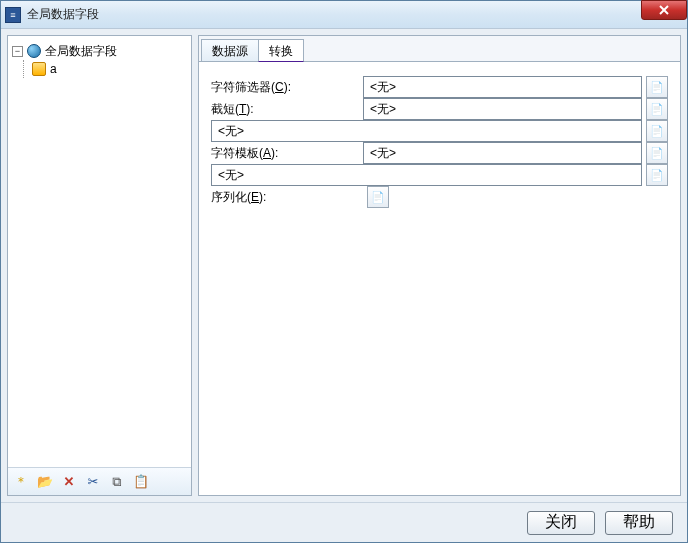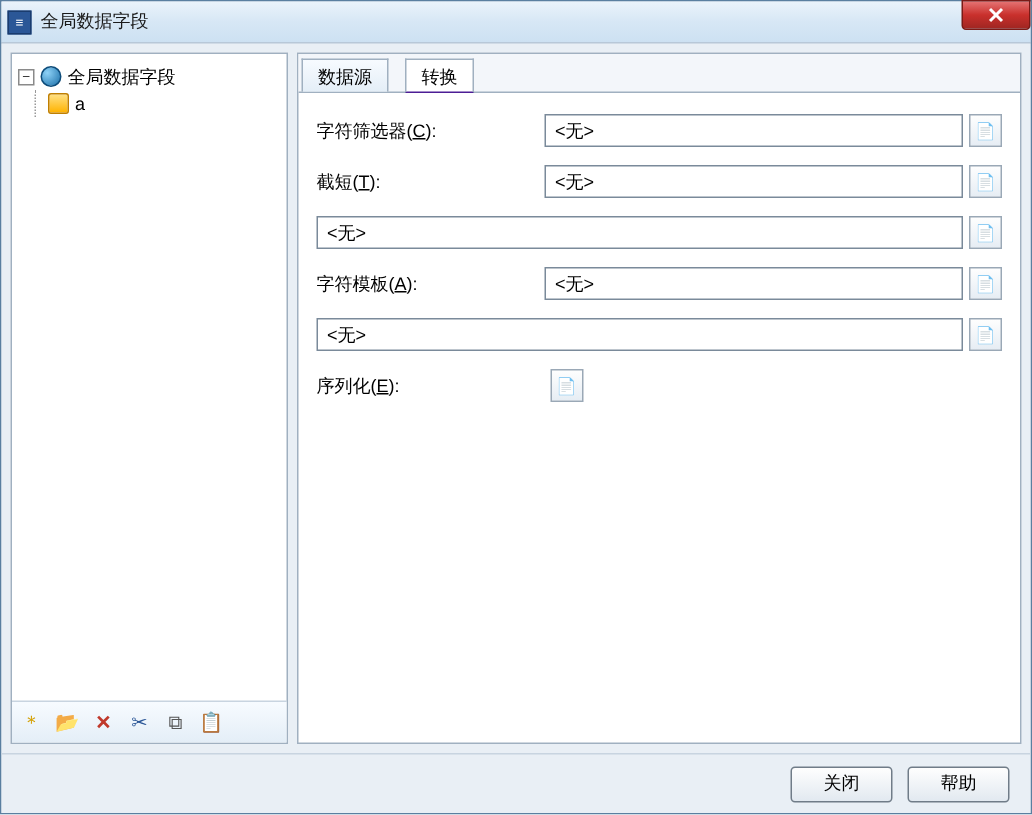--- a/index.html
+++ b/index.html
@@ -141,21 +141,21 @@
       background: #fff;
       border: 1px solid #a0b0c0;
     }
     .tabs {
       display: flex;
       height: 26px;
       background: #f3f6fa;
       border-bottom: 1px solid #a0b0c0;
       padding-left: 2px;
       padding-top: 3px;
-      gap: 12px;
+      gap: 0;
     }
     .tab {
       padding: 3px 10px;
       border: 1px solid #a0b0c0;
       border-bottom: none;
       background: linear-gradient(to bottom,#f7fbff,#e4eef7);
       margin-right: -1px;
       cursor: pointer;
       position: relative;
     }
@@ -165,21 +165,20 @@
       margin-bottom: -1px;
       z-index: 2;
     }
     .tab-content {
       flex: 1;
       padding: 14px 12px;
     }
     .field-row {
       display: flex;
       align-items: center;
-      margin-bottom: 12px;
     }
     .field-label {
       width: 152px;
       padding-right: 10px;
     }
     .field-input {
       flex: 1;
       height: 22px;
       border: 1px solid #7a8a9a;
       padding: 2px 6px;
@@ -208,21 +207,21 @@
       padding: 0 14px;
       gap: 10px;
     }
     .btn {
       min-width: 68px;
       height: 24px;
       border: 1px solid #707c88;
       background: linear-gradient(to bottom,#fefefe,#e2e9f0);
       border-radius: 3px;
       cursor: pointer;
-      font-size: 12px;
+      font-size: 16px;
       font-family: Liberation Sans, sans-serif;
     }
     .accel { text-decoration: underline; }
   </style>
 </head>
 <body>
 
 <div class="window">
 
   <div class="titlebar">

